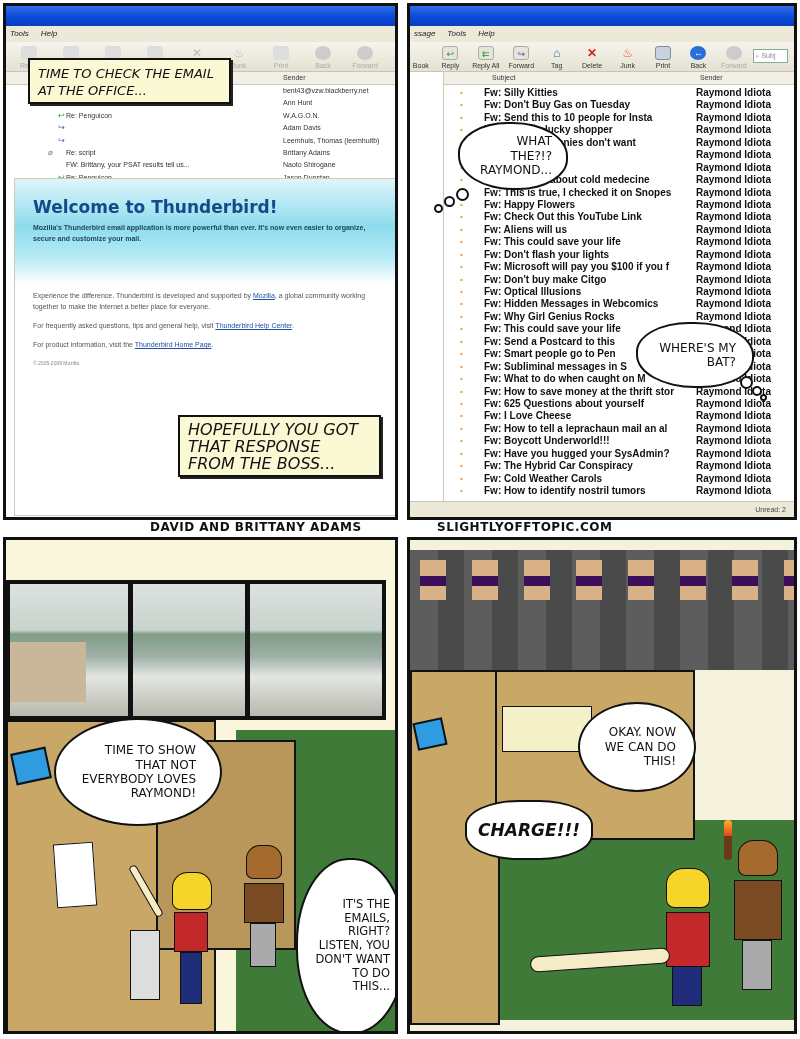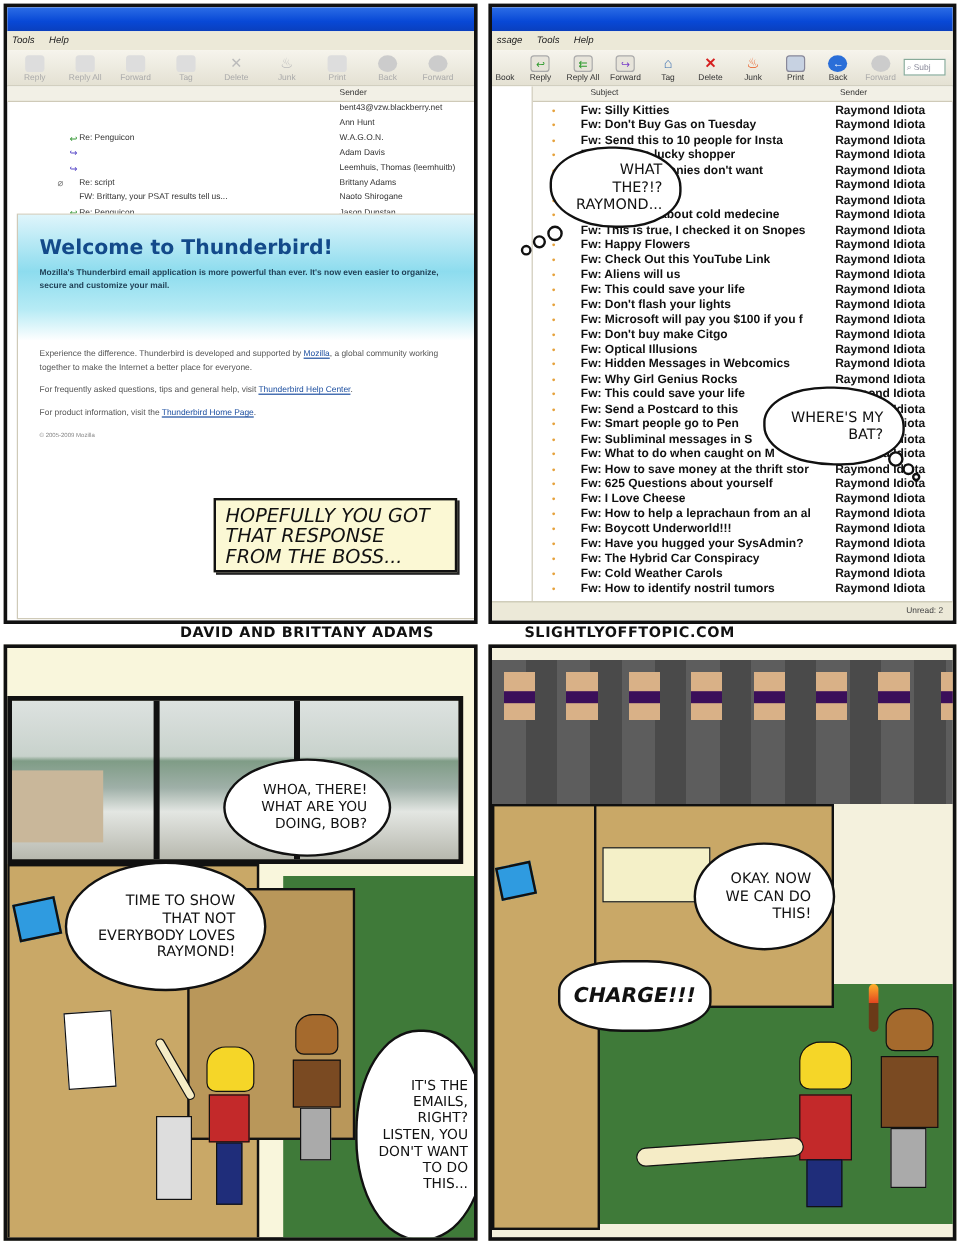--- a/index.html
+++ b/index.html
@@ -148,20 +148,21 @@
       <div class="lead">Mozilla's Thunderbird email application is more powerful than ever. It's now even easier to organize, secure and customize your mail.</div>
     </div>
     <div class="body">
       <p><span>Experience the difference. Thunderbird is developed and supported by </span><a>Mozilla</a><span>, a global community working together to make the Internet a better place for everyone.</span></p>
       <p><span>For frequently asked questions, tips and general help, visit </span><a>Thunderbird Help Center</a><span>.</span></p>
       <p><span>For product information, visit the </span><a>Thunderbird Home Page</a><span>.</span></p>
       <div class="copy">© 2005-2009 Mozilla</div>
     </div>
   </div>
 
+  <div class="caption" style="left:22px;top:52px;width:203px;height:46px;font-size:13px;line-height:17px;padding:5px 8px;">Time to check the email at the office...</div>
   <div class="caption" style="left:172px;top:409px;width:203px;height:62px;font-size:16px;line-height:17px;padding:4px 8px;">Hopefully you got that response from the boss...</div>
 </div>
 
 <div class="hdr-credit" style="left:150px;">DAVID AND BRITTANY ADAMS</div>
 <div class="hdr-credit" style="left:437px;">SLIGHTLYOFFTOPIC.COM</div>
 
 <div class="panel" id="p2">
   <div class="titlebar"></div>
   <div class="menubar">
     <span>ssage</span>
@@ -347,21 +348,21 @@
         <span class="subj">Fw: 625 Questions about yourself</span>
         <span class="snd">Raymond Idiota</span>
       </div>
     <div class="row">
         <span class="dot">•</span>
         <span class="subj">Fw: I Love Cheese</span>
         <span class="snd">Raymond Idiota</span>
       </div>
     <div class="row">
         <span class="dot">•</span>
-        <span class="subj">Fw: How to help a leprachaun from an al</span>
+        <span class="subj">Fw: How to tell a leprachaun mail an al</span>
         <span class="snd">Raymond Idiota</span>
       </div>
     <div class="row">
         <span class="dot">•</span>
         <span class="subj">Fw: Boycott Underworld!!!</span>
         <span class="snd">Raymond Idiota</span>
       </div>
     <div class="row">
         <span class="dot">•</span>
         <span class="subj">Fw: Have you hugged your SysAdmin?</span>
@@ -415,21 +416,20 @@
     <div style="position:absolute;left:10px;top:40px;width:34px;height:40px;background:#c3292a;border:1.5px solid #111;"></div>
     <div style="position:absolute;left:16px;top:80px;width:22px;height:52px;background:#1f2d7a;border:1.5px solid #111;"></div>
     <div style="position:absolute;left:-22px;top:-10px;width:8px;height:58px;background:#f5ecc6;border:1.5px solid #111;border-radius:6px;transform:rotate(-30deg);"></div>
   </div>
   <div class="figure" style="left:232px;top:305px;width:50px;height:140px;">
     <div style="position:absolute;left:8px;top:0;width:36px;height:34px;background:#a56a2d;border-radius:40% 40% 20% 20%;border:1.5px solid #111;"></div>
     <div style="position:absolute;left:6px;top:38px;width:40px;height:40px;background:#7a4a22;border:1.5px solid #111;"></div>
     <div style="position:absolute;left:12px;top:78px;width:26px;height:44px;background:#aaa;border:1.5px solid #111;"></div>
   </div>
 
-  <div class="bubble" style="left:180px;top:92px;width:140px;height:82px;font-size:11.5px;padding:8px 18px;">Whoa, there! What are you doing, Bob?</div>
   <div class="bubble" style="left:48px;top:178px;width:168px;height:108px;font-size:12px;padding:10px 24px;">Time to show that not everybody loves Raymond!</div>
   <div class="bubble" style="left:290px;top:318px;width:110px;height:176px;font-size:11.5px;padding:8px 14px;border-radius:48%;">It's the emails, right? Listen, you don't want to do this...</div>
 </div>
 
 <div class="panel" id="p4">
   <div style="position:absolute;left:0;top:10px;width:390px;height:120px;background:repeating-linear-gradient(90deg,#5d5d5d 0 28px,#4a4a4a 28px 54px);"></div>
   <div style="position:absolute;left:0;top:20px;width:390px;height:40px;background:repeating-linear-gradient(90deg,transparent 0 10px,#d9b187 10px 36px,transparent 36px 52px);"></div>
   <div style="position:absolute;left:0;top:36px;width:390px;height:10px;background:repeating-linear-gradient(90deg,transparent 0 10px,#3b0f5a 10px 36px,transparent 36px 52px);"></div>
   <div class="floor" style="left:0;top:280px;width:390px;height:200px;"></div>
   <div class="cubicle" style="left:0;top:130px;width:90px;height:355px;"></div>

